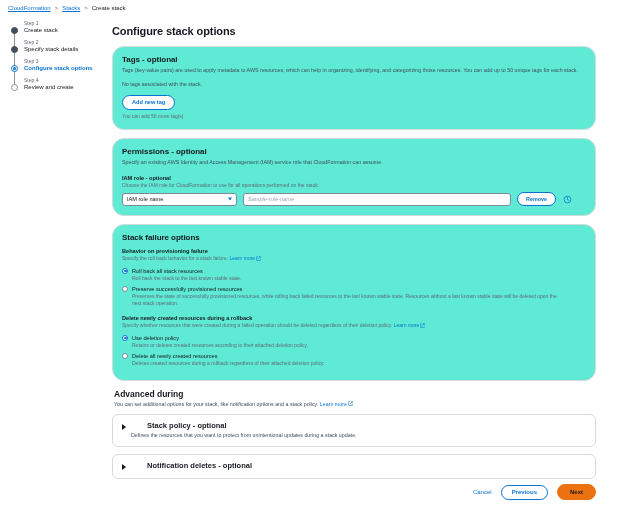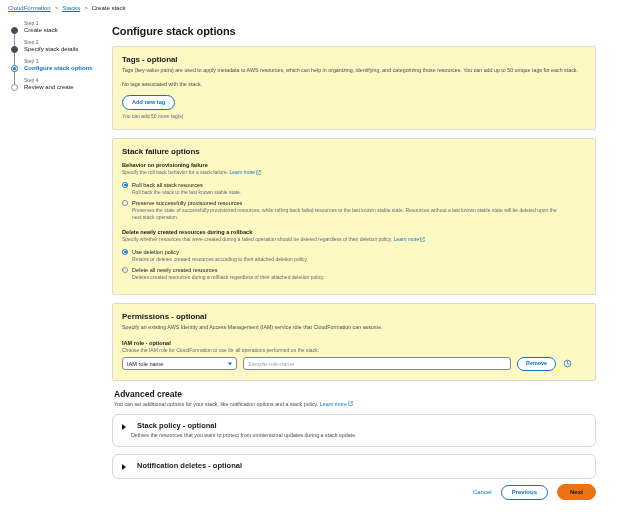--- a/index.html
+++ b/index.html
@@ -48,22 +48,22 @@
   .step-dot.pending { background: #ffffff; border: 1px solid #879596; }
   .step-num { font-size: 5px; color: #5f6b7a; line-height: 6px; }
   .step-label { font-size: 6px; color: #16191f; line-height: 8px; }
   .step-label.active { color: #0972d3; font-weight: bold; }
 
   
   .main { position: absolute; left: 112px; top: 24px; width: 484px; }
   .page-title { font-size: 11px; font-weight: bold; line-height: 14px; margin-bottom: 8px; letter-spacing: -0.1px; }
 
   .panel {
-    border: 1px solid #d5dbdb; border-radius: 2px;
-    background: #fef9c3; padding: 7px 9px 9px 9px;
+    border: 1px solid #d5dbdb; border-radius: 12px;
+    background: #5eead4; padding: 7px 9px 9px 9px;
     margin-bottom: 8px;
   }
   .panel-title { font-size: 8px; font-weight: bold; line-height: 11px; margin-bottom: 2px; letter-spacing: -0.05px; }
   .panel-desc { font-size: 5.3px; color: #414d5c; line-height: 7px; }
 
   .muted-line { font-size: 5.3px; color: #414d5c; line-height: 7px; margin-top: 7px; }
 
   .btn-normal {
     display: inline-block; margin-top: 7px;
     border: 1px solid #0972d3; border-radius: 9px;
@@ -126,21 +126,21 @@
   .sub-desc { font-size: 5px; color: #5f6b7a; line-height: 7px; }
 
   .learn-more { color: #0972d3; text-decoration: none; cursor: pointer; }
   .ext-ico { display: inline-block; vertical-align: -0.5px; margin-left: 1px; }
 
   
   .expando {
     border: 1px solid #d5dbdb; border-radius: 6px; background: #fff;
     padding: 6px 9px 7px 9px; margin-bottom: 7px;
   }
-  .expando-head { display: flex; align-items: flex-start; gap: 11px; cursor: pointer; }
+  .expando-head { display: flex; align-items: flex-start; gap: 21px; cursor: pointer; }
   .tri {
     flex: 0 0 auto; margin-top: 3px;
     width: 0; height: 0; border-top: 3px solid transparent;
     border-bottom: 3px solid transparent; border-left: 4px solid #16191f;
   }
   .expando-title { font-size: 7.5px; font-weight: bold; line-height: 10px; }
   .expando-desc { font-size: 5.3px; color: #414d5c; line-height: 7px; margin-left: 9px; margin-top: 1px; }
 
   
   .footer {
@@ -203,78 +203,20 @@
 <div class="main">
 
   <div class="page-title">Configure stack options</div>
 
   <div class="panel">
     <div class="panel-title">Tags - optional</div>
     <div class="panel-desc">Tags (key-value pairs) are used to apply metadata to AWS resources, which can help in organizing, identifying, and categorizing those resources. You can add up to 50 unique tags for each stack.</div>
     <div class="muted-line">No tags associated with the stack.</div>
     <div class="btn-normal">Add new tag</div>
     <div class="hint">You can add 50 more tag(s)</div>
-  </div>
-
-  <div class="panel">
-    <div class="panel-title">Stack failure options</div>
-
-    <div class="sub-label" style="margin-top:4px">Behavior on provisioning failure</div>
-    <div class="sub-desc">
-      <span>Specify the roll back behavior for a stack failure.</span>
-      <a class="learn-more">Learn more</a><span class="ext-ico"><svg width="5" height="5" viewBox="0 0 16 16" fill="none" stroke="#0972d3" stroke-width="1.8">
-            <path d="M6 2H2v12h12v-4"></path>
-            <path d="M9 2h5v5"></path>
-            <path d="M14 2 7 9"></path>
-          </svg></span>
-    </div>
-
-    <div class="radio-group">
-      <div class="radio-item">
-        <div class="radio checked"></div>
-        <div class="radio-text">
-          <div class="radio-title">Roll back all stack resources</div>
-          <div class="radio-desc">Roll back the stack to the last known stable state.</div>
-        </div>
-      </div>
-      <div class="radio-item">
-        <div class="radio"></div>
-        <div class="radio-text">
-          <div class="radio-title">Preserve successfully provisioned resources</div>
-          <div class="radio-desc">Preserves the state of successfully provisioned resources, while rolling back failed resources to the last known stable state. Resources without a last known stable state will be deleted upon the next stack operation.</div>
-        </div>
-      </div>
-    </div>
-
-    <div class="sub-label">Delete newly created resources during a rollback</div>
-    <div class="sub-desc">
-      <span>Specify whether resources that were created during a failed operation should be deleted regardless of their deletion policy.</span>
-      <a class="learn-more">Learn more</a><span class="ext-ico"><svg width="5" height="5" viewBox="0 0 16 16" fill="none" stroke="#0972d3" stroke-width="1.8">
-            <path d="M6 2H2v12h12v-4"></path>
-            <path d="M9 2h5v5"></path>
-            <path d="M14 2 7 9"></path>
-          </svg></span>
-    </div>
-
-    <div class="radio-group">
-      <div class="radio-item">
-        <div class="radio checked"></div>
-        <div class="radio-text">
-          <div class="radio-title">Use deletion policy</div>
-          <div class="radio-desc">Retains or deletes created resources according to their attached deletion policy.</div>
-        </div>
-      </div>
-      <div class="radio-item">
-        <div class="radio"></div>
-        <div class="radio-text">
-          <div class="radio-title">Delete all newly created resources</div>
-          <div class="radio-desc">Deletes created resources during a rollback regardless of their attached deletion policy.</div>
-        </div>
-      </div>
-    </div>
   </div>
 
   <div class="panel">
     <div class="panel-title">Permissions - optional</div>
     <div class="panel-desc">Specify an existing AWS Identity and Access Management (IAM) service role that CloudFormation can assume.</div>
     <div class="field-label">IAM role - optional</div>
     <div class="field-desc">Choose the IAM role for CloudFormation to use for all operations performed on the stack.</div>
     <div class="control-row">
       <div class="select-box">
         <span>IAM role name</span>
@@ -286,21 +228,79 @@
       <div class="btn-remove">Remove</div>
       <div class="refresh-icon">
         <svg width="9" height="9" viewBox="0 0 16 16" fill="none" stroke="#0972d3" stroke-width="1.4">
           <circle cx="8" cy="8" r="6"></circle>
           <path d="M8 4.5 V8 L10.5 9.5" stroke-linecap="round"></path>
         </svg>
       </div>
     </div>
   </div>
 
-  <div class="section-heading">Advanced create</div>
+  <div class="panel">
+    <div class="panel-title">Stack failure options</div>
+
+    <div class="sub-label" style="margin-top:4px">Behavior on provisioning failure</div>
+    <div class="sub-desc">
+      <span>Specify the roll back behavior for a stack failure.</span>
+      <a class="learn-more">Learn more</a><span class="ext-ico"><svg width="5" height="5" viewBox="0 0 16 16" fill="none" stroke="#0972d3" stroke-width="1.8">
+            <path d="M6 2H2v12h12v-4"></path>
+            <path d="M9 2h5v5"></path>
+            <path d="M14 2 7 9"></path>
+          </svg></span>
+    </div>
+
+    <div class="radio-group">
+      <div class="radio-item">
+        <div class="radio checked"></div>
+        <div class="radio-text">
+          <div class="radio-title">Roll back all stack resources</div>
+          <div class="radio-desc">Roll back the stack to the last known stable state.</div>
+        </div>
+      </div>
+      <div class="radio-item">
+        <div class="radio"></div>
+        <div class="radio-text">
+          <div class="radio-title">Preserve successfully provisioned resources</div>
+          <div class="radio-desc">Preserves the state of successfully provisioned resources, while rolling back failed resources to the last known stable state. Resources without a last known stable state will be deleted upon the next stack operation.</div>
+        </div>
+      </div>
+    </div>
+
+    <div class="sub-label">Delete newly created resources during a rollback</div>
+    <div class="sub-desc">
+      <span>Specify whether resources that were created during a failed operation should be deleted regardless of their deletion policy.</span>
+      <a class="learn-more">Learn more</a><span class="ext-ico"><svg width="5" height="5" viewBox="0 0 16 16" fill="none" stroke="#0972d3" stroke-width="1.8">
+            <path d="M6 2H2v12h12v-4"></path>
+            <path d="M9 2h5v5"></path>
+            <path d="M14 2 7 9"></path>
+          </svg></span>
+    </div>
+
+    <div class="radio-group">
+      <div class="radio-item">
+        <div class="radio checked"></div>
+        <div class="radio-text">
+          <div class="radio-title">Use deletion policy</div>
+          <div class="radio-desc">Retains or deletes created resources according to their attached deletion policy.</div>
+        </div>
+      </div>
+      <div class="radio-item">
+        <div class="radio"></div>
+        <div class="radio-text">
+          <div class="radio-title">Delete all newly created resources</div>
+          <div class="radio-desc">Deletes created resources during a rollback regardless of their attached deletion policy.</div>
+        </div>
+      </div>
+    </div>
+  </div>
+
+  <div class="section-heading">Advanced during</div>
   <div class="section-sub">
     <span>You can set additional options for your stack, like notification options and a stack policy.</span>
     <a class="learn-more">Learn more</a><span class="ext-ico"><svg width="5" height="5" viewBox="0 0 16 16" fill="none" stroke="#0972d3" stroke-width="1.8">
           <path d="M6 2H2v12h12v-4"></path>
           <path d="M9 2h5v5"></path>
           <path d="M14 2 7 9"></path>
         </svg></span>
   </div>
 
   <div class="expando">

